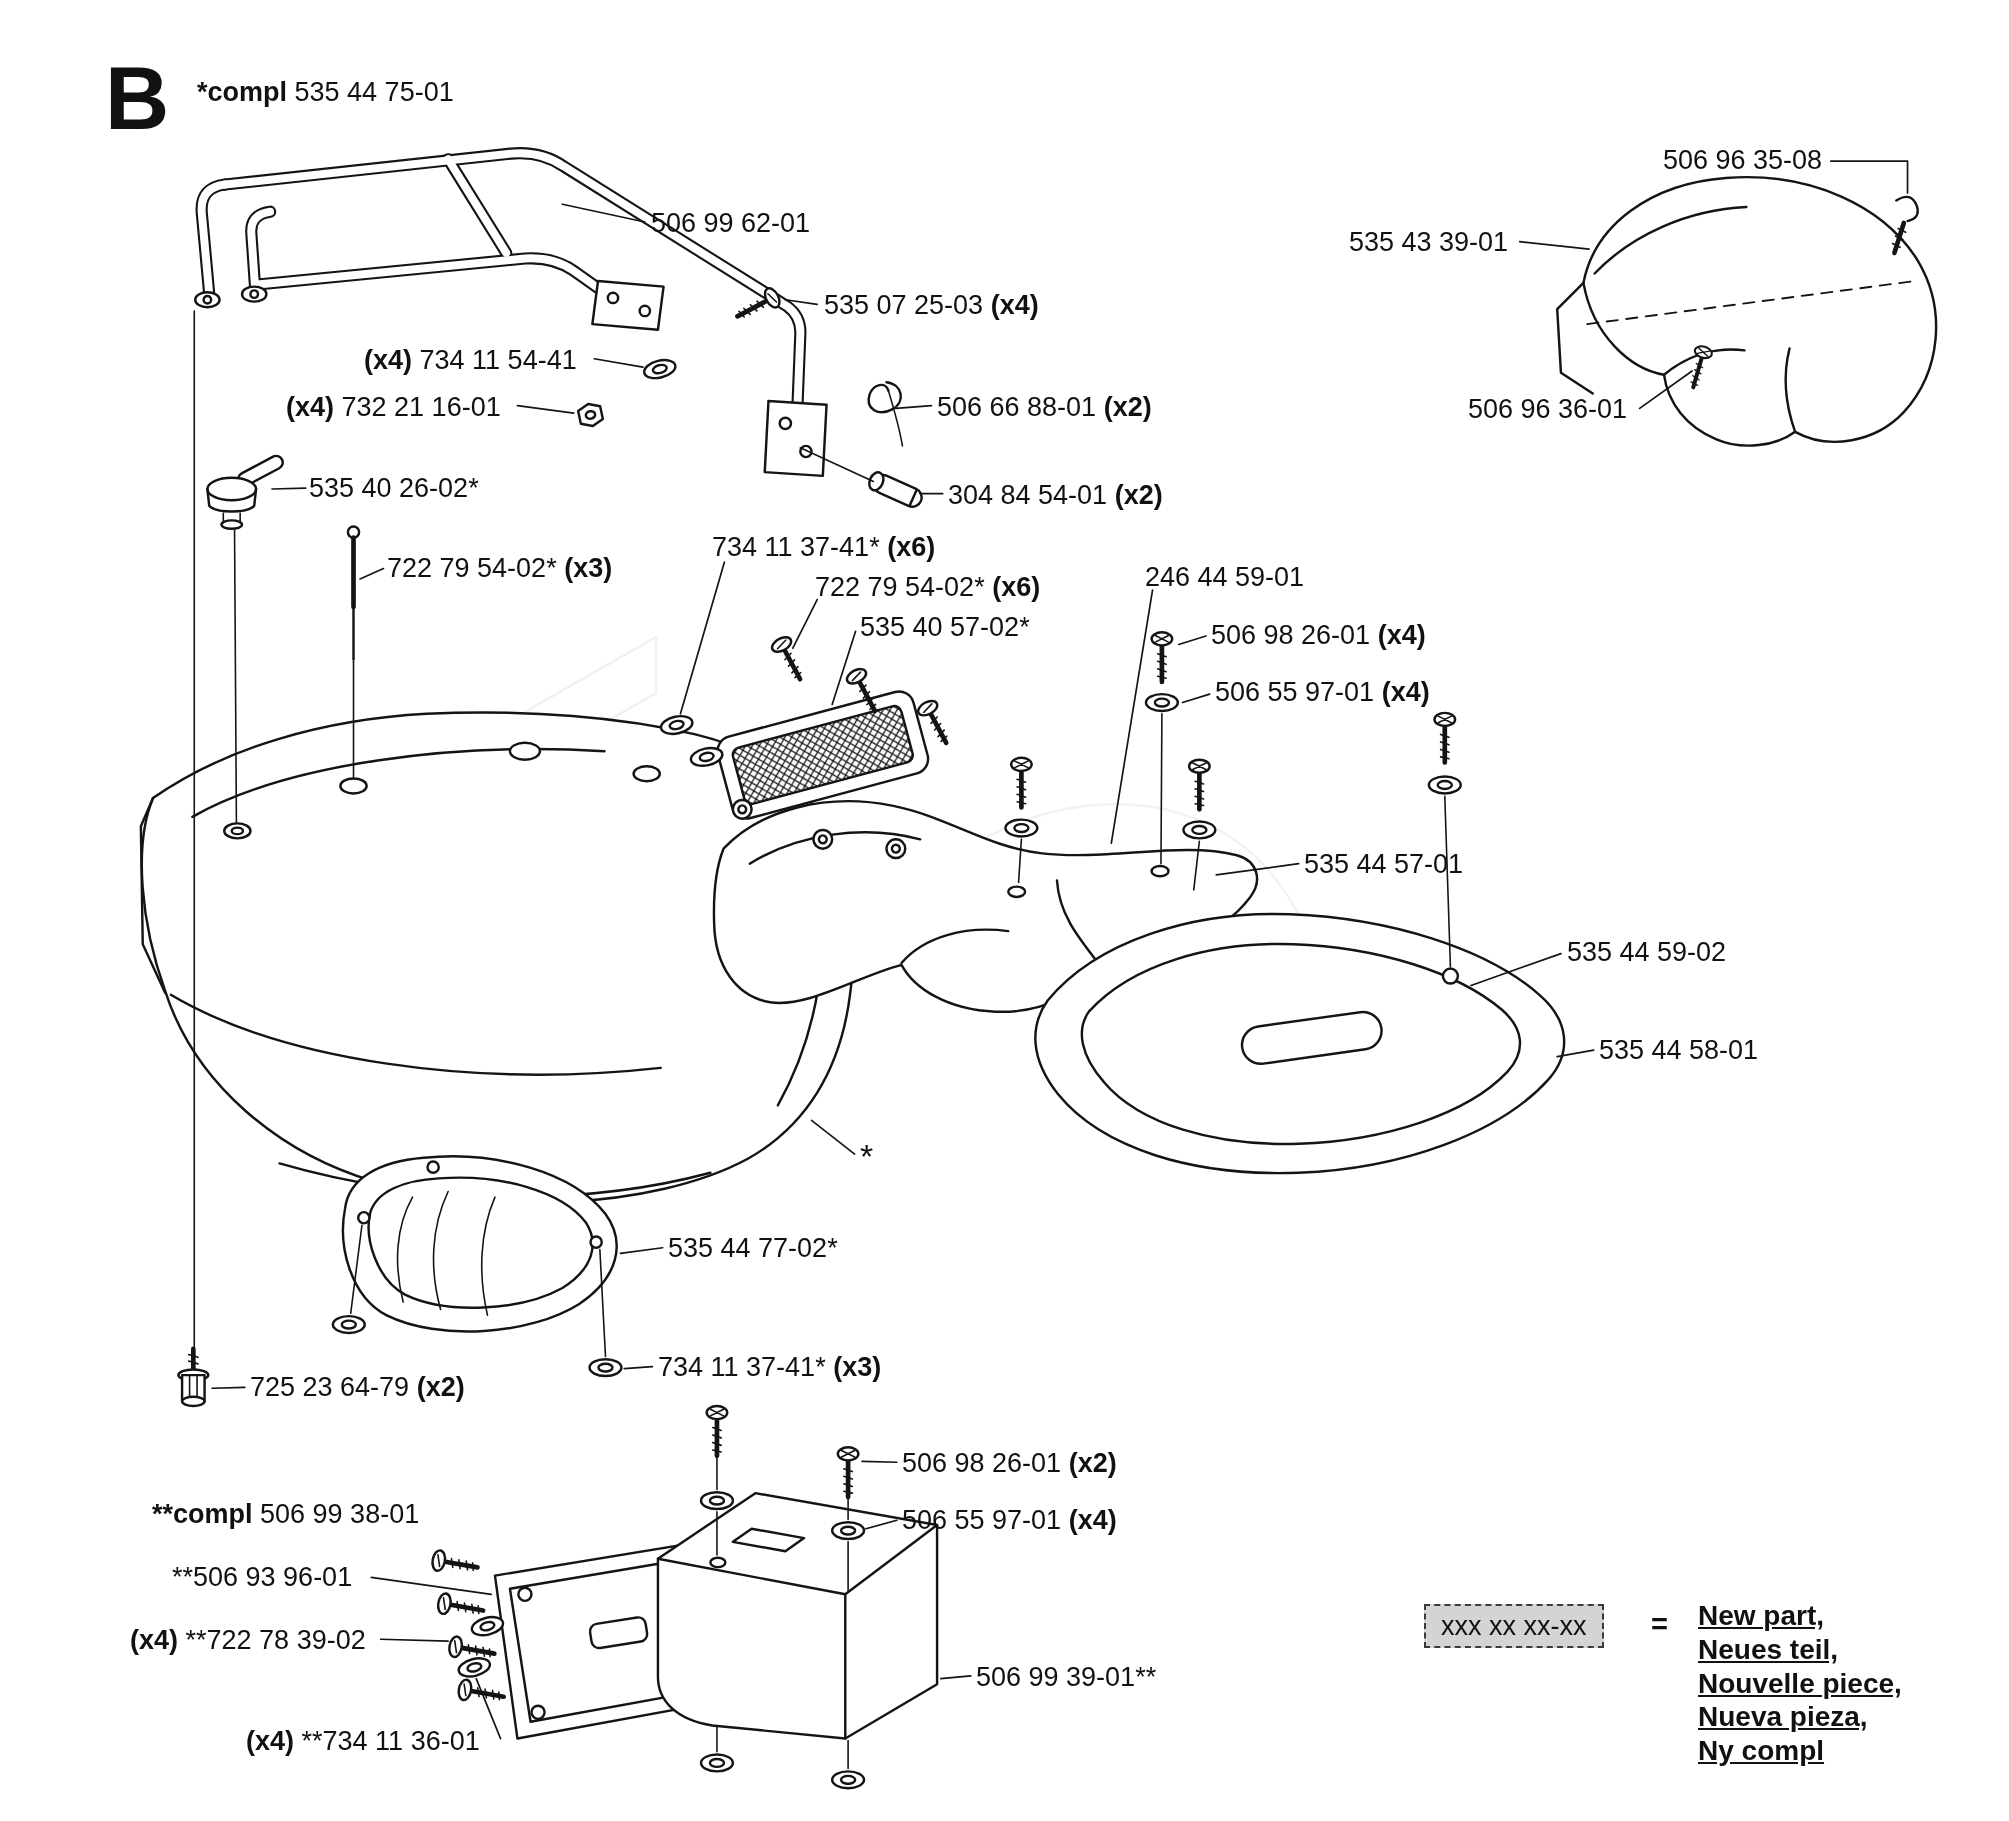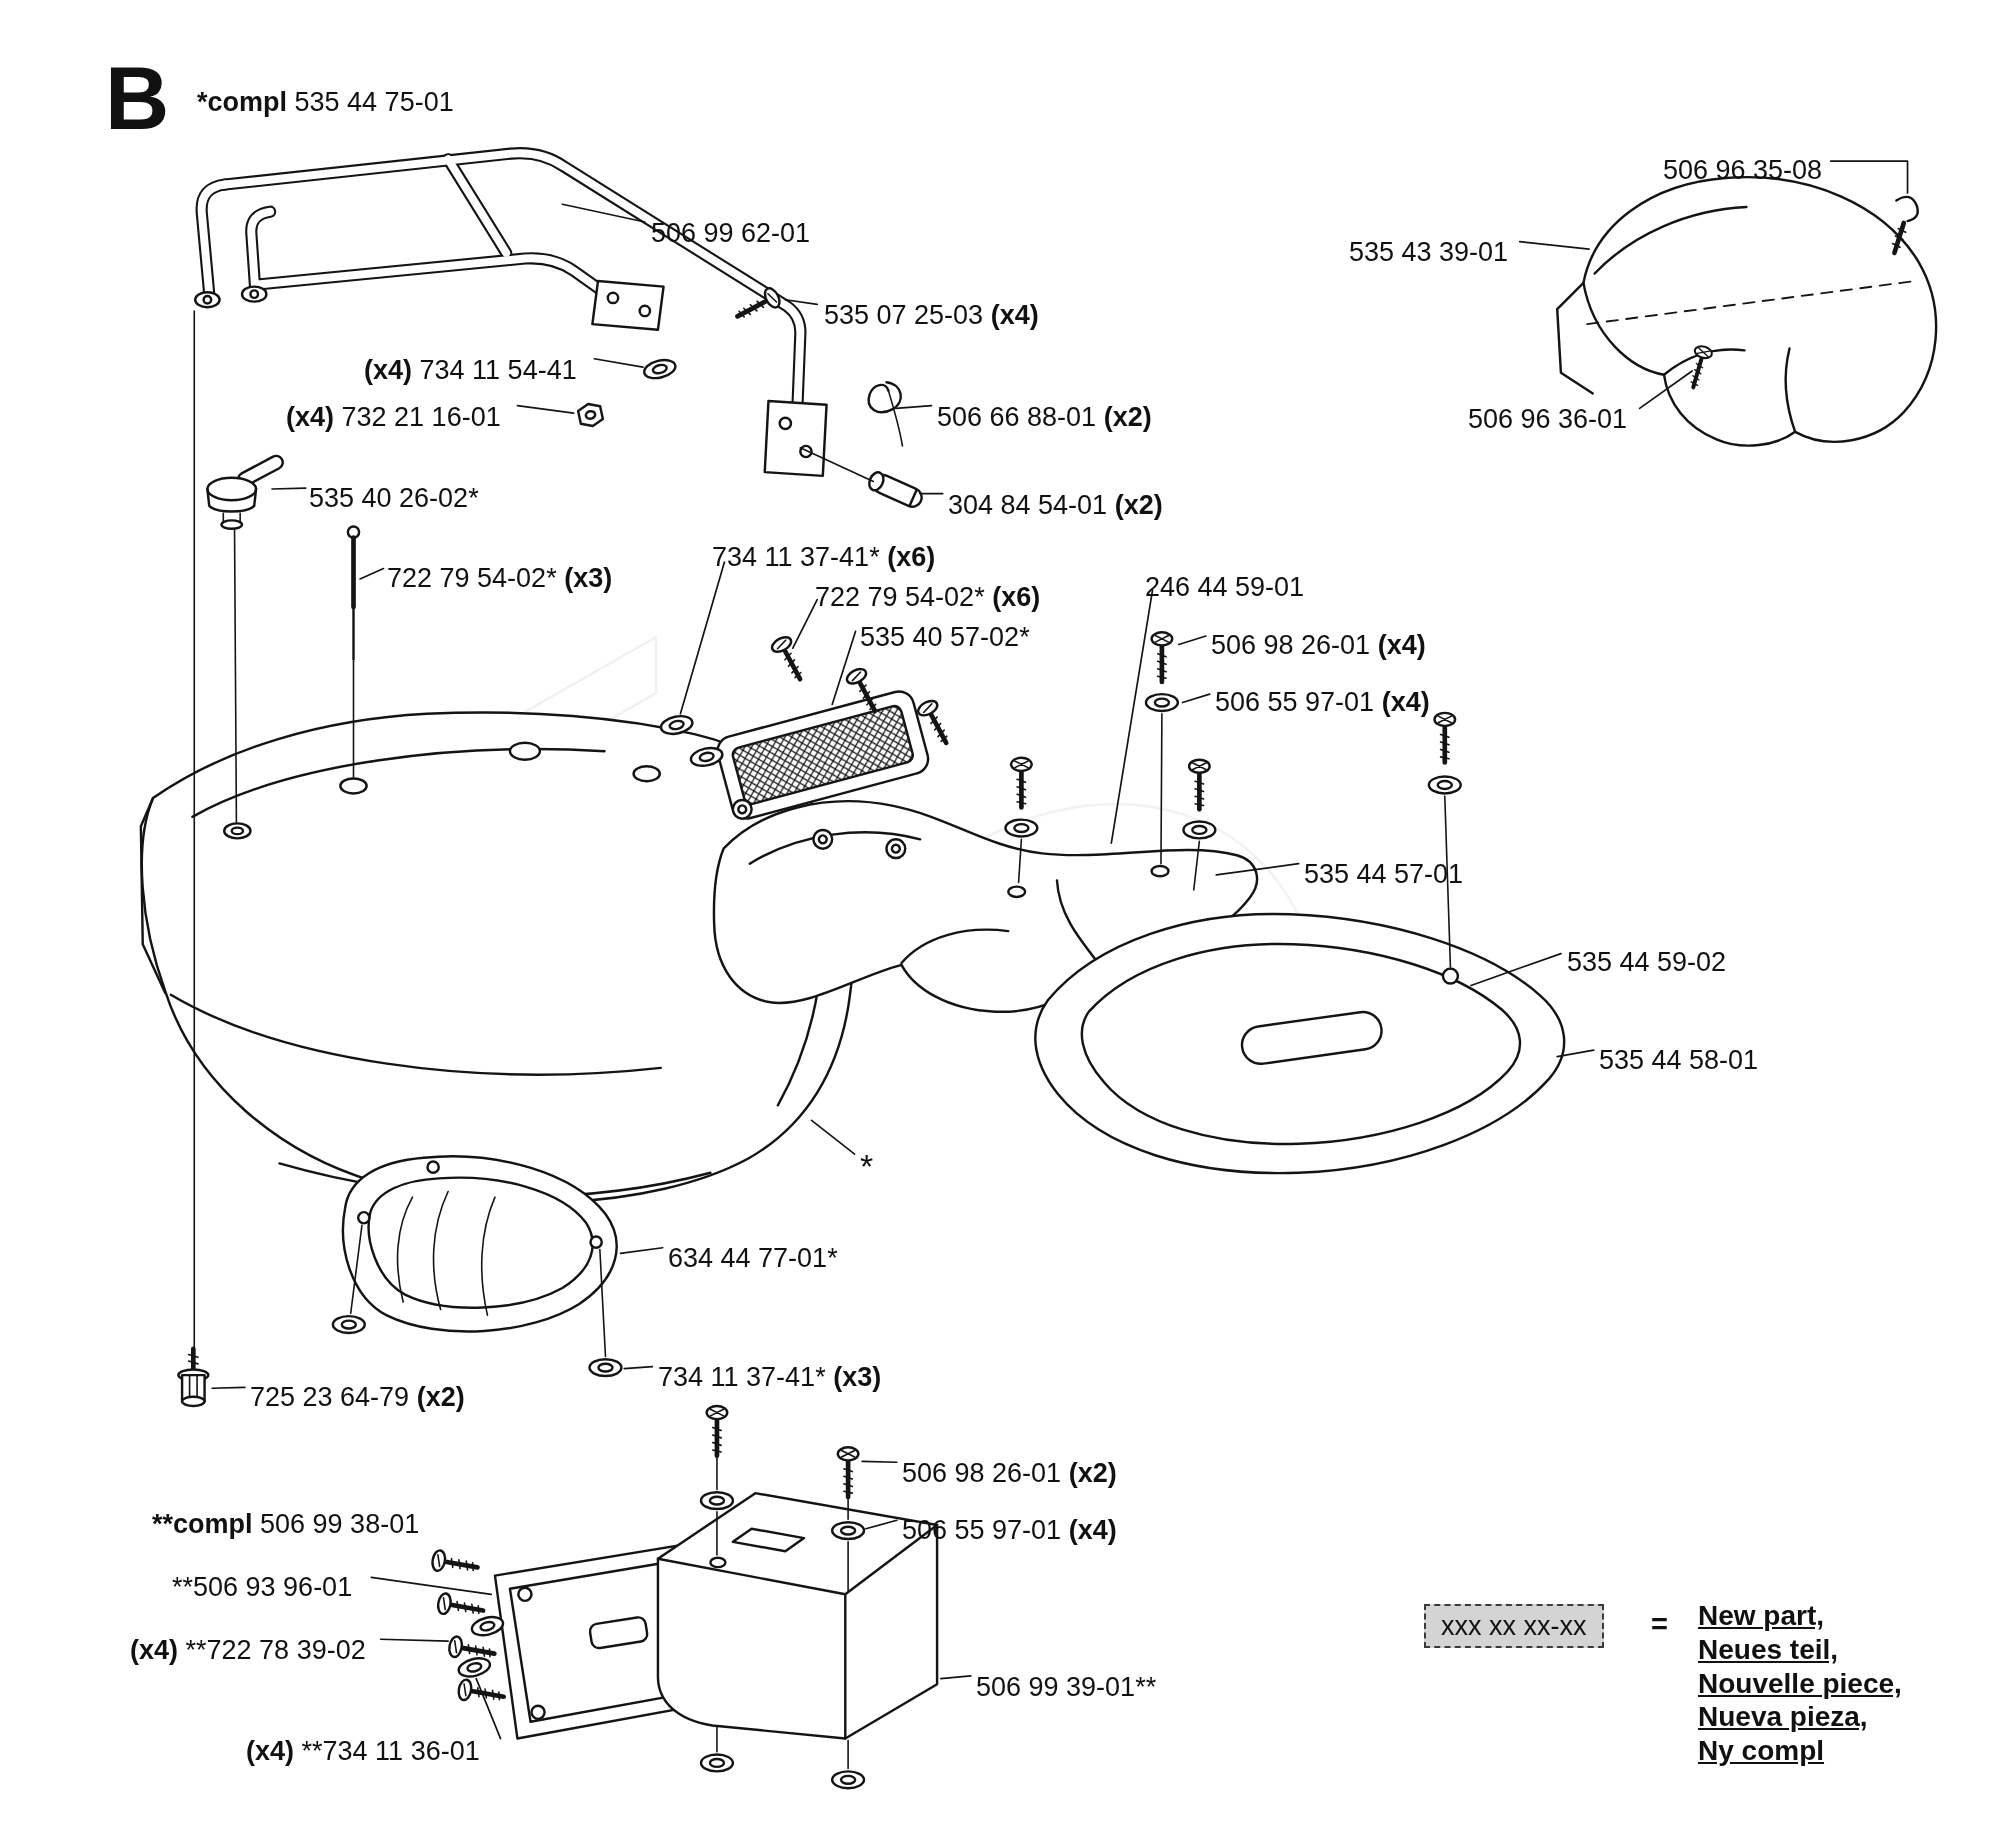--- a/index.html
+++ b/index.html
@@ -11,21 +11,21 @@
   .art .fillw{fill:#fff;}
   .art .meshfill{fill:url(#mesh);}
   .art .meshln{stroke-width:1.3;}
   .art .thin{stroke-width:1.7;}
   .art .leader{stroke-width:1.8;}
   .art .shaft{stroke-width:5;}
   .art .tube-o{stroke-width:13;}
   .art .tube-i{stroke:#fff;stroke-width:8.5;}
   .art .dash{stroke-dasharray:12 9;stroke-width:2;}
   .art text{stroke:none;}
-  .lbl{position:absolute;font-size:27px;line-height:1.15;white-space:nowrap;color:#111;margin-top:10px;}
+  .lbl{position:absolute;font-size:27px;line-height:1.15;white-space:nowrap;color:#111;}
   .lbl b{font-weight:bold;}
   .big-b{position:absolute;font-size:89px;font-weight:bold;line-height:1;}
   .star-lbl{font-size:34px;}
   .legend-box{position:absolute;background:#d4d4d4;border:2.8px dashed #3a3a3a;
       padding:4.7px 15px;font-weight:normal;font-size:27px;}
   .legend-eq{position:absolute;font-size:29px;font-weight:bold;}
   .legend-line{position:absolute;font-size:28px;font-weight:bold;text-decoration:underline;}
 </style>
 </head>
 <body>
@@ -341,21 +341,21 @@
   <div class="lbl" style="left:1468px;top:394px"><span>506 96 36-01</span></div>
 
   <div class="lbl" style="left:1304px;top:849px"><span>535 44 57-01</span></div>
 
   <div class="lbl" style="left:1567px;top:937px"><span>535 44 59-02</span></div>
 
   <div class="lbl" style="left:1599px;top:1035px"><span>535 44 58-01</span></div>
 
   <div class="lbl star-lbl" style="left:860px;top:1137px"><span>*</span></div>
 
-  <div class="lbl" style="left:668px;top:1233px"><span>634 44 77-01*</span></div>
+  <div class="lbl" style="left:668px;top:1233px"><span>535 44 77-02*</span></div>
 
   <div class="lbl" style="left:658px;top:1352px"><span>734 11 37-41* </span><b>(x3)</b></div>
 
   <div class="lbl" style="left:250px;top:1372px"><span>725 23 64-79 </span><b>(x2)</b></div>
 
   <div class="lbl" style="left:902px;top:1448px"><span>506 98 26-01 </span><b>(x2)</b></div>
 
   <div class="lbl" style="left:152px;top:1499px"><b>**compl</b><span> 506 99 38-01</span></div>
 
   <div class="lbl" style="left:902px;top:1505px"><span>506 55 97-01 </span><b>(x4)</b></div>

